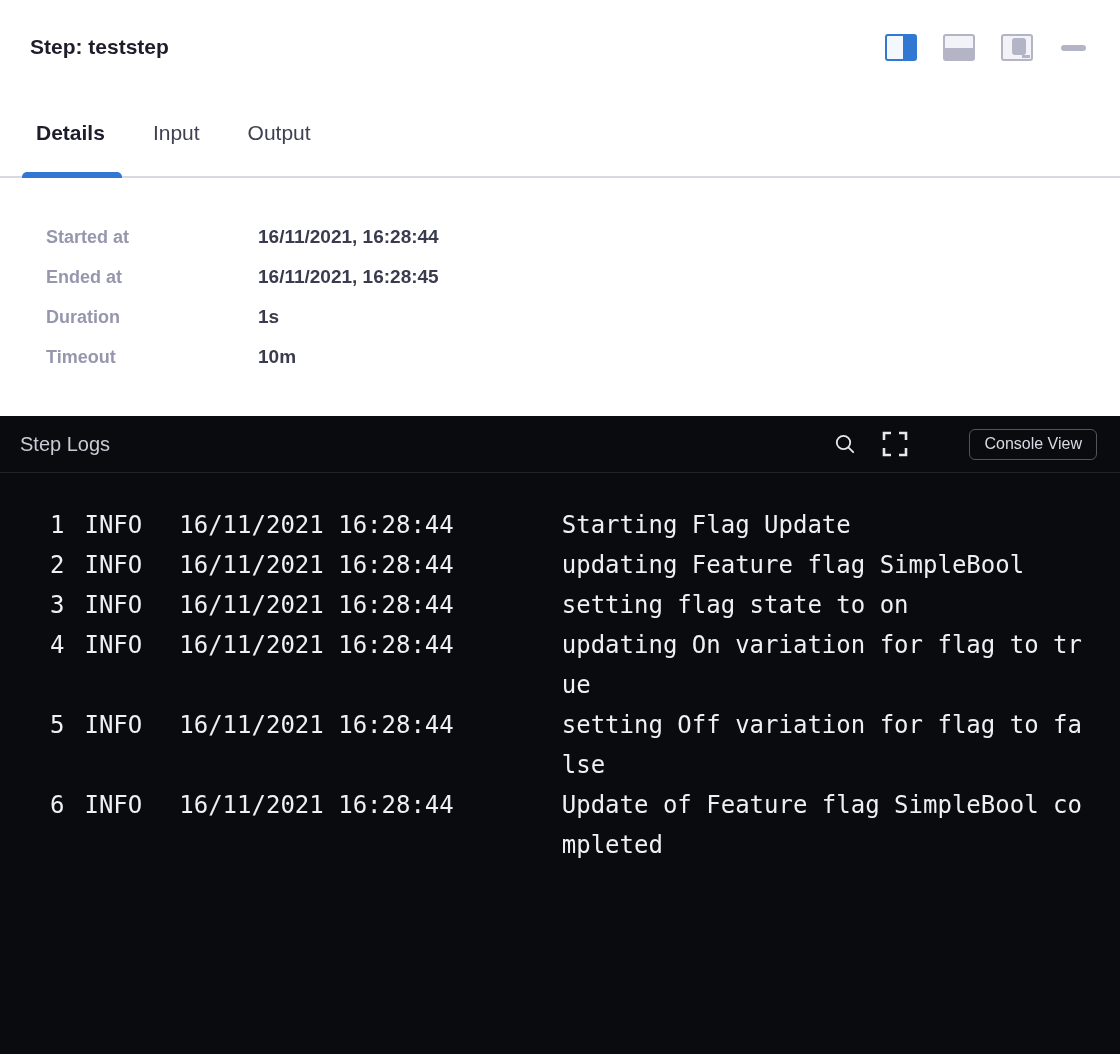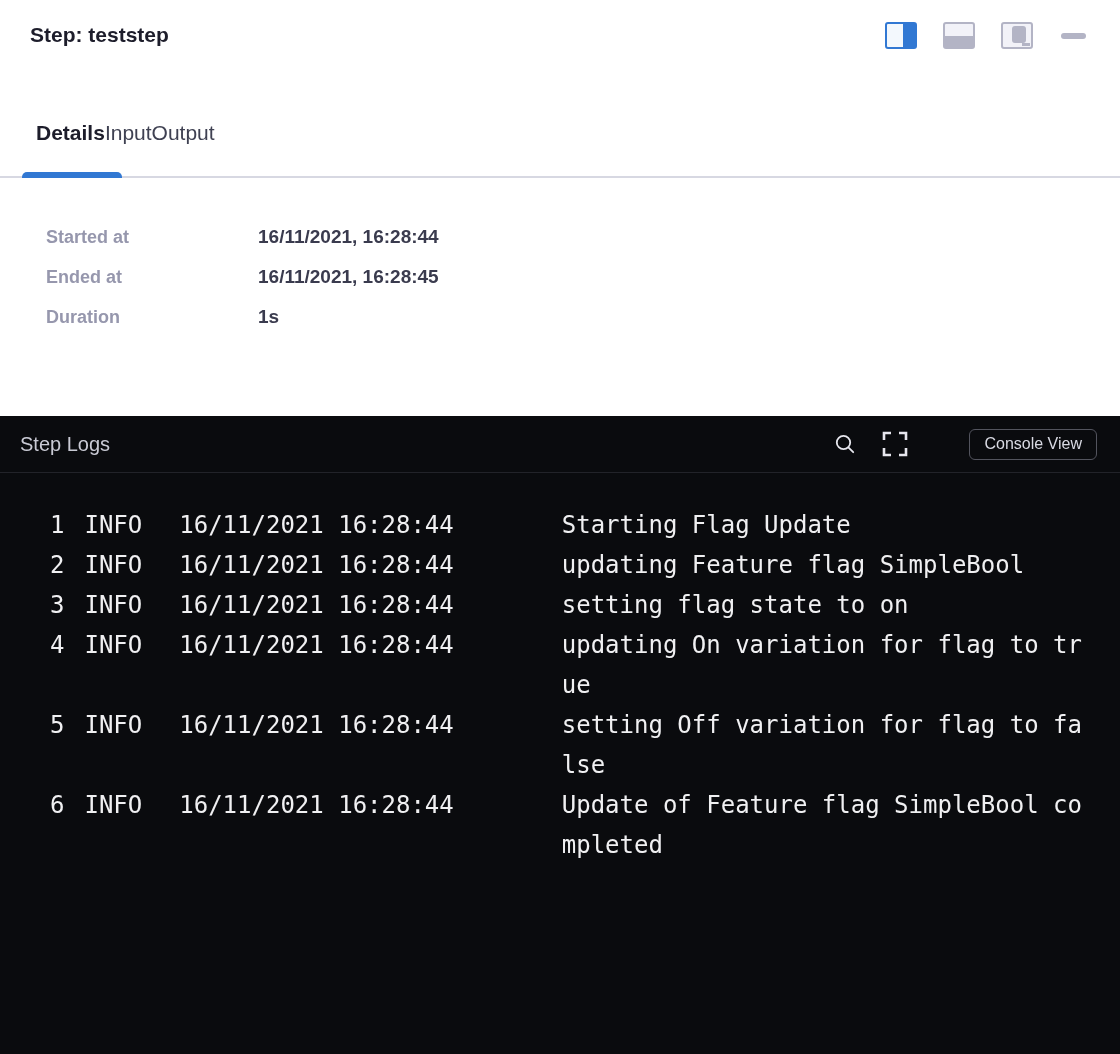--- a/index.html
+++ b/index.html
@@ -7,21 +7,21 @@
   body {
     font-family:"Liberation Sans", sans-serif;
     background:#ffffff;
     display:flex; flex-direction:column;
     overflow:hidden;
   }
 
   
   .app-header {
     height:72px; flex:0 0 auto;
-    padding:20px 34px 0 30px;
+    padding:32px 34px 0 30px;
     display:flex; justify-content:space-between; align-items:flex-start;
   }
   .page-title { font-size:21px; font-weight:700; color:var(--title-text,#1d1d2b); line-height:30px; }
   .win-controls { display:flex; align-items:center; gap:26px; margin-top:2px; }
   .pane-icon { width:32px; height:27px; border-radius:3px; cursor:pointer; }
   .pane-right {
     border:2px solid var(--accent-blue,#3178d3);
     background:linear-gradient(to right, #f3f8fd 58%, var(--accent-blue,#3178d3) 58%);
   }
   .pane-bottom {
@@ -40,21 +40,21 @@
     content:""; position:absolute; width:8px; height:3px;
     background:var(--inactive-icon,#b3b4c5); right:1px; bottom:1px;
   }
   .minimize-dash { width:25px; height:6px; border-radius:3px; background:var(--inactive-icon,#b3b4c5); margin-left:2px; cursor:pointer; }
 
   
   .tabs {
     flex:0 0 auto;
     margin-top:18px; height:88px;
     padding-left:36px;
-    display:flex; align-items:center; 
+    display:flex; align-items:center; gap:48px;
     border-bottom:2px solid var(--divider,#d7d8e2);
   }
   .tab {
     font-size:21px; font-weight:500; color:var(--tab-inactive,#3f4152);
     position:relative; cursor:pointer; height:100%;
     display:flex; align-items:center;
   }
   .tab.active { font-weight:700; color:var(--title-text,#1d1d2b); }
   .tab.active::after {
     content:""; position:absolute; left:-14px; right:-17px; bottom:-2px;
@@ -132,20 +132,24 @@
     <span class="detail-label">Started at</span>
     <span class="detail-value">16/11/2021, 16:28:44</span>
   </div>
       <div class="detail-row">
     <span class="detail-label">Ended at</span>
     <span class="detail-value">16/11/2021, 16:28:45</span>
   </div>
       <div class="detail-row">
     <span class="detail-label">Duration</span>
     <span class="detail-value">1s</span>
+  </div>
+      <div class="detail-row">
+    <span class="detail-label">Timeout</span>
+    <span class="detail-value">10m</span>
   </div>
     </div>
 </section>
 
 <section class="logs-panel">
   <div class="logs-header">
     <div class="logs-title">Step Logs</div>
     <div class="logs-actions">
       <button class="icon-btn">
         <svg width="24" height="24" viewBox="0 0 24 24" fill="none" stroke="currentColor" stroke-width="1.8">

